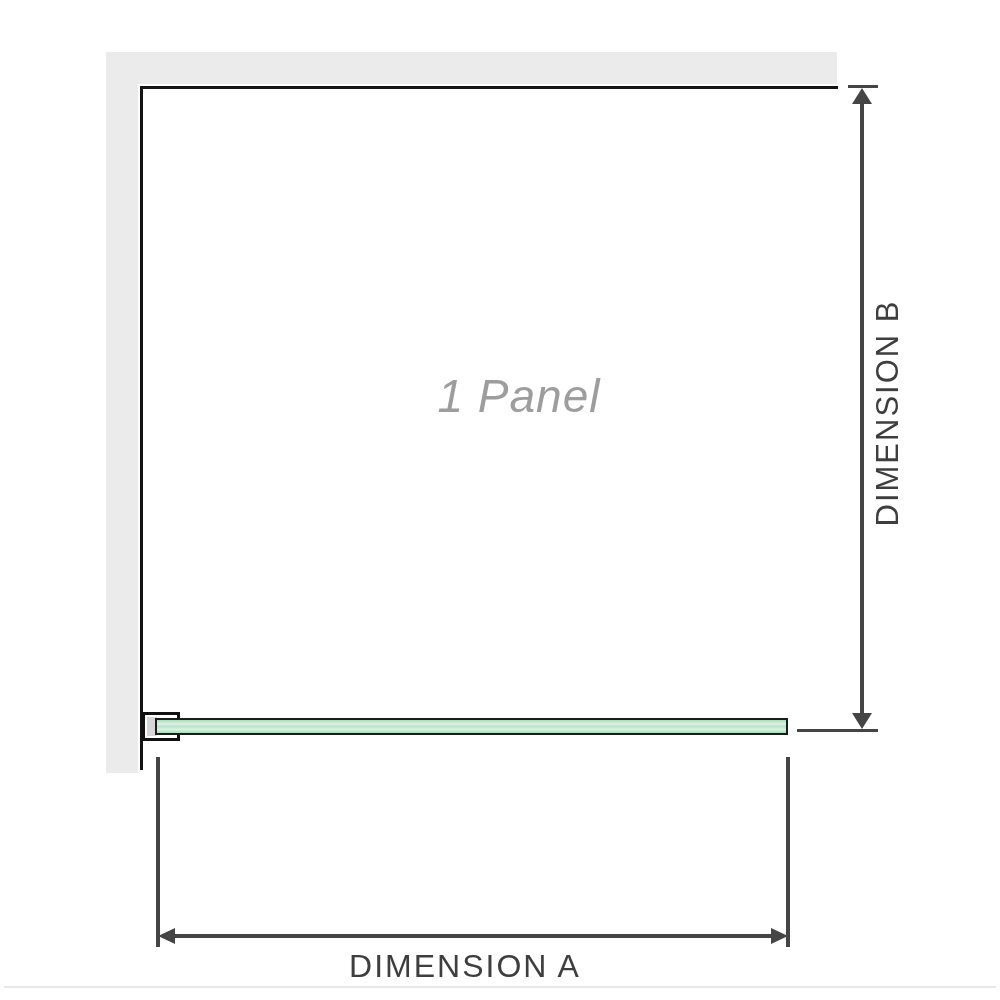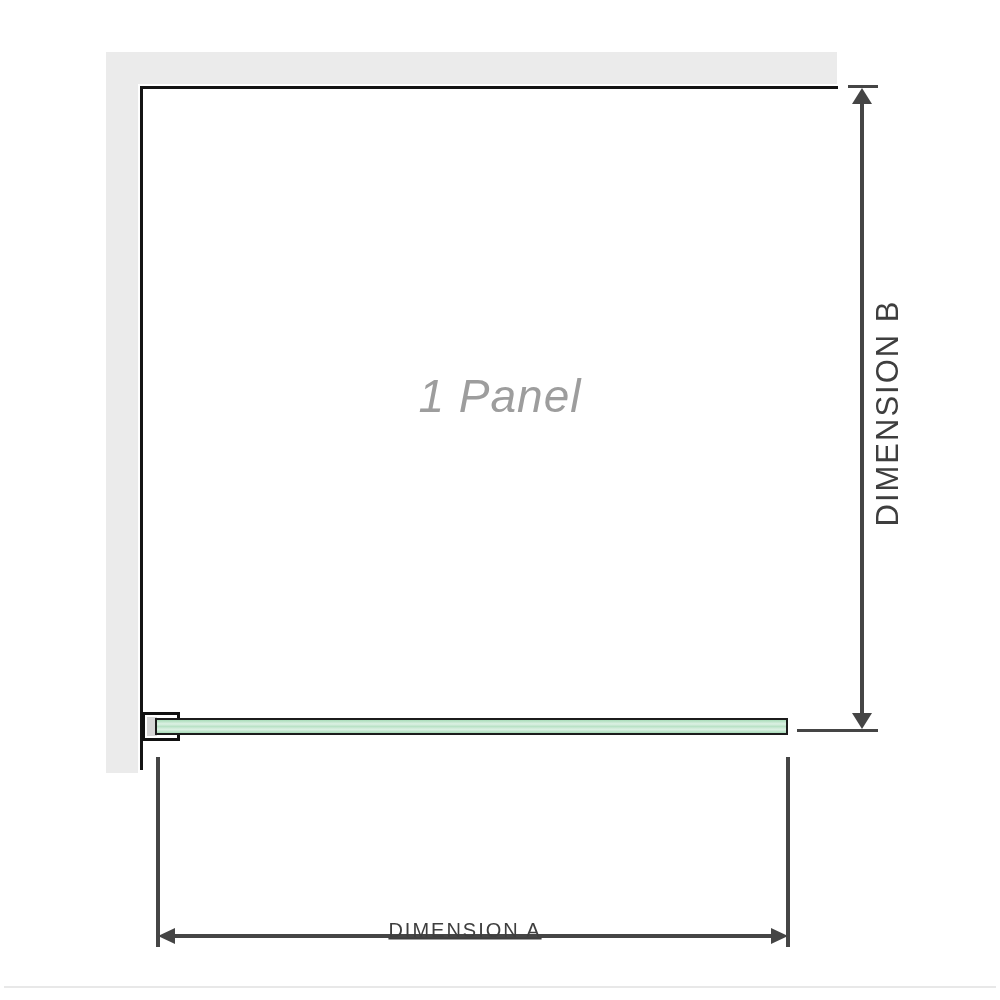--- a/index.html
+++ b/index.html
@@ -71,29 +71,29 @@
   .exta-left{left:156px;top:757px;width:4px;height:190px;background:var(--dimension);}
   .exta-right{left:786px;top:757px;width:4px;height:190px;background:var(--dimension);}
   .dima-line{left:172px;top:934px;width:602px;height:4px;background:var(--dimension);}
   .arrow-left{left:158px;top:928px;width:0;height:0;
     border-top:8px solid transparent;border-bottom:8px solid transparent;
     border-right:17px solid var(--dimension);}
   .arrow-right{left:771px;top:928px;width:0;height:0;
     border-top:8px solid transparent;border-bottom:8px solid transparent;
     border-left:17px solid var(--dimension);}
   .dima-label{
-    left:465px;top:930px;
+    left:465px;top:966px;
     transform:translate(-50%,-50%);
     white-space:nowrap;
-    font-size:20px;letter-spacing:2px;color:var(--label-text);text-decoration:underline;
+    font-size:32px;letter-spacing:2px;color:var(--label-text);
   }
 
   
   .panel-label{
-    left:500px;top:396px;
+    left:519px;top:396px;
     transform:translate(-50%,-50%);
     white-space:nowrap;
     font-style:italic;
     font-size:46px;letter-spacing:1px;
     color:var(--panel-text);
   }
 
   
   .baseline{left:4px;top:986px;width:992px;height:2px;background:var(--baseline);}
 </style>

